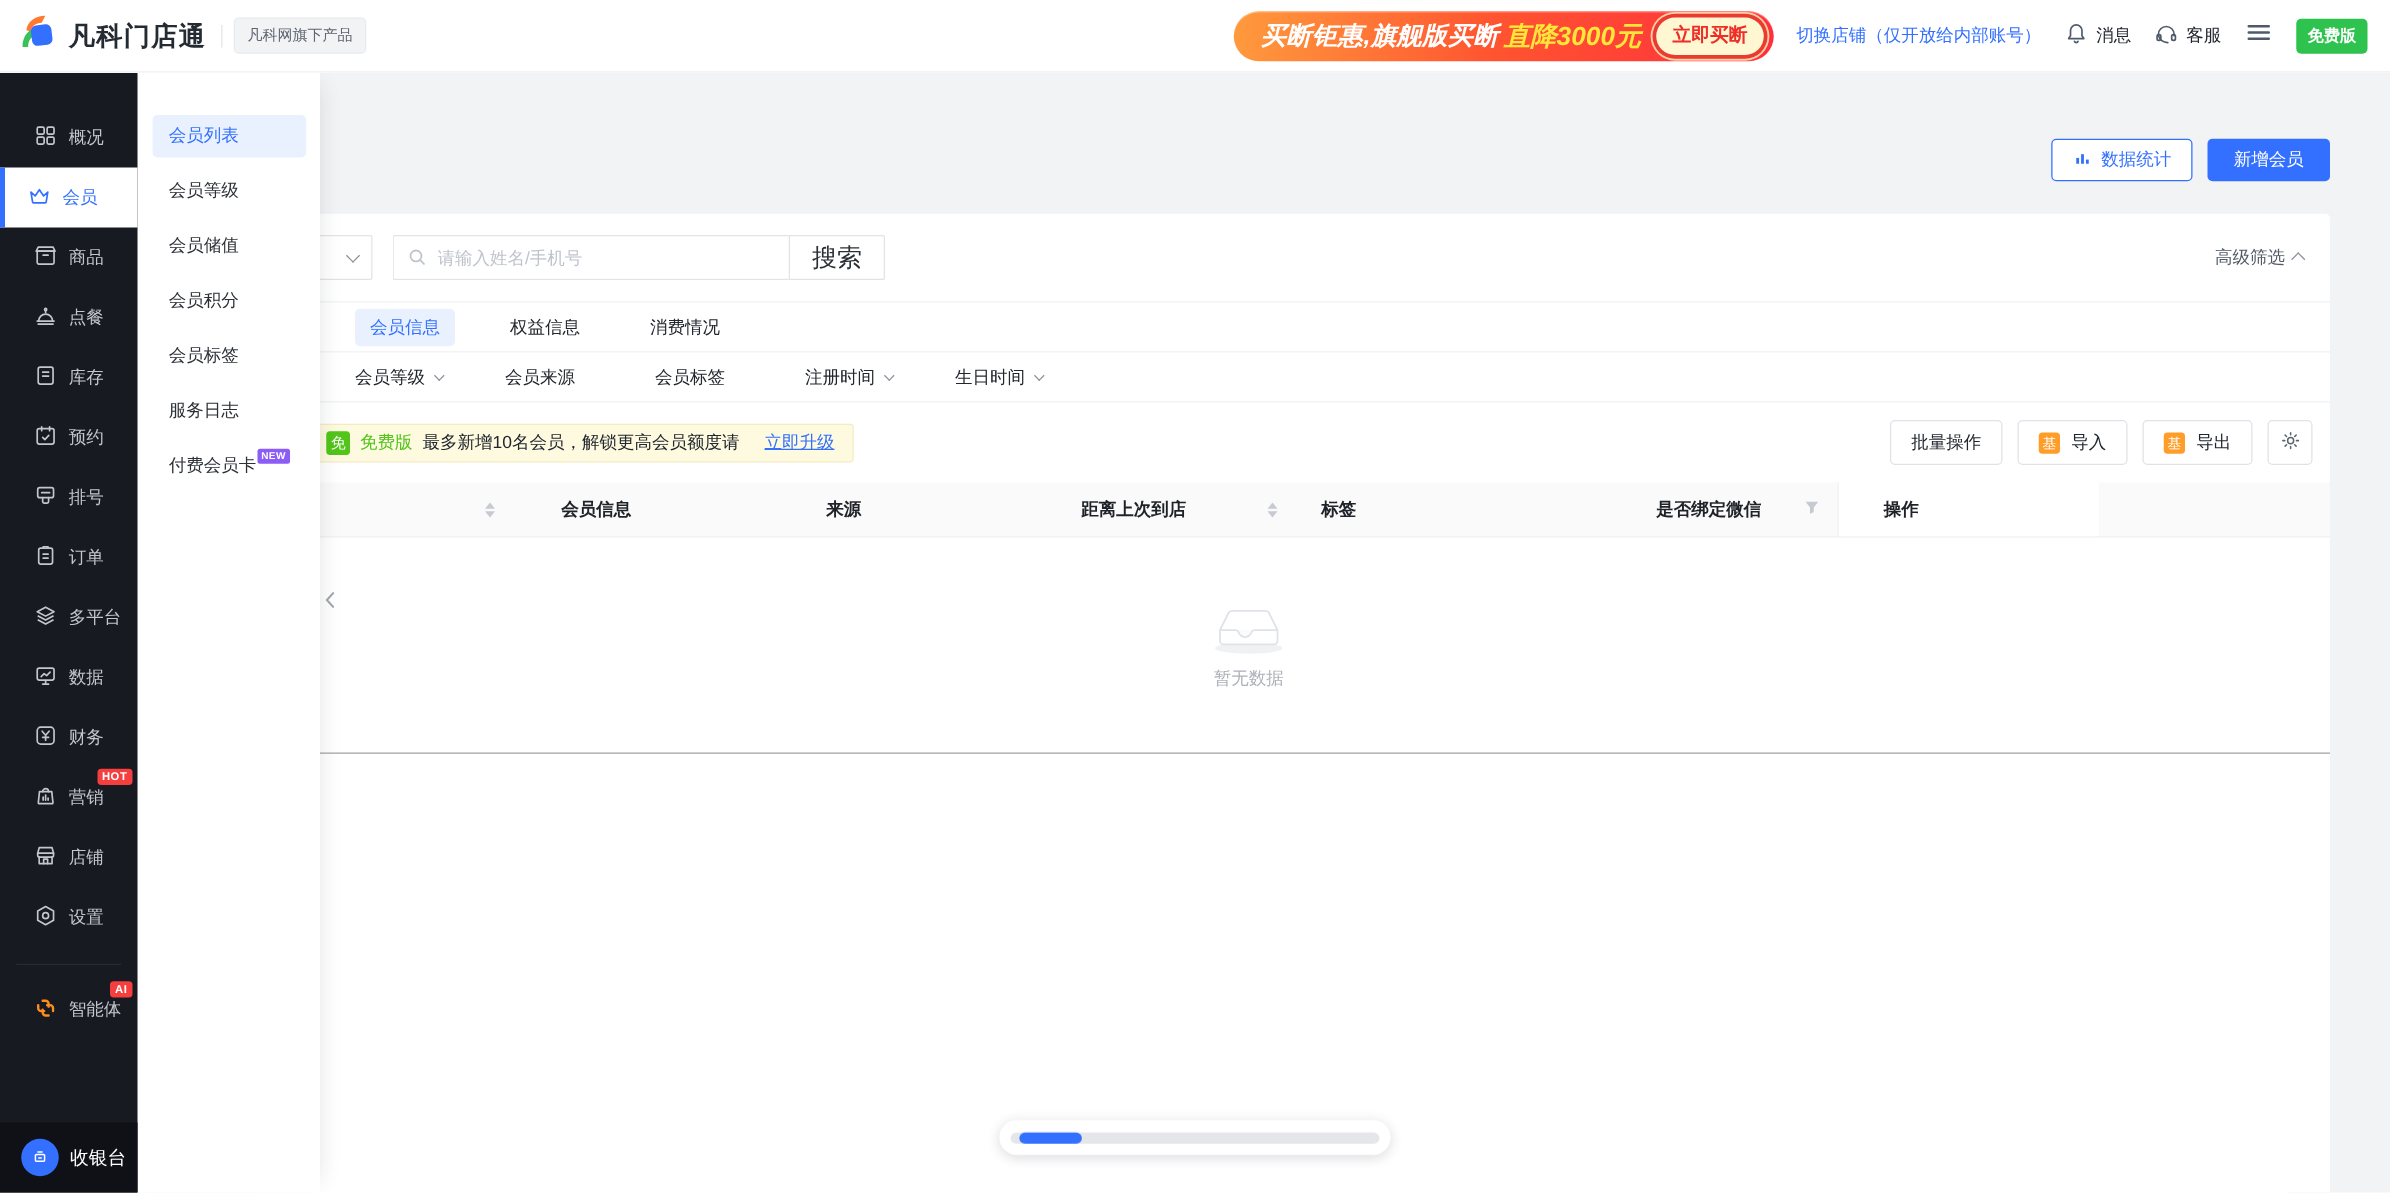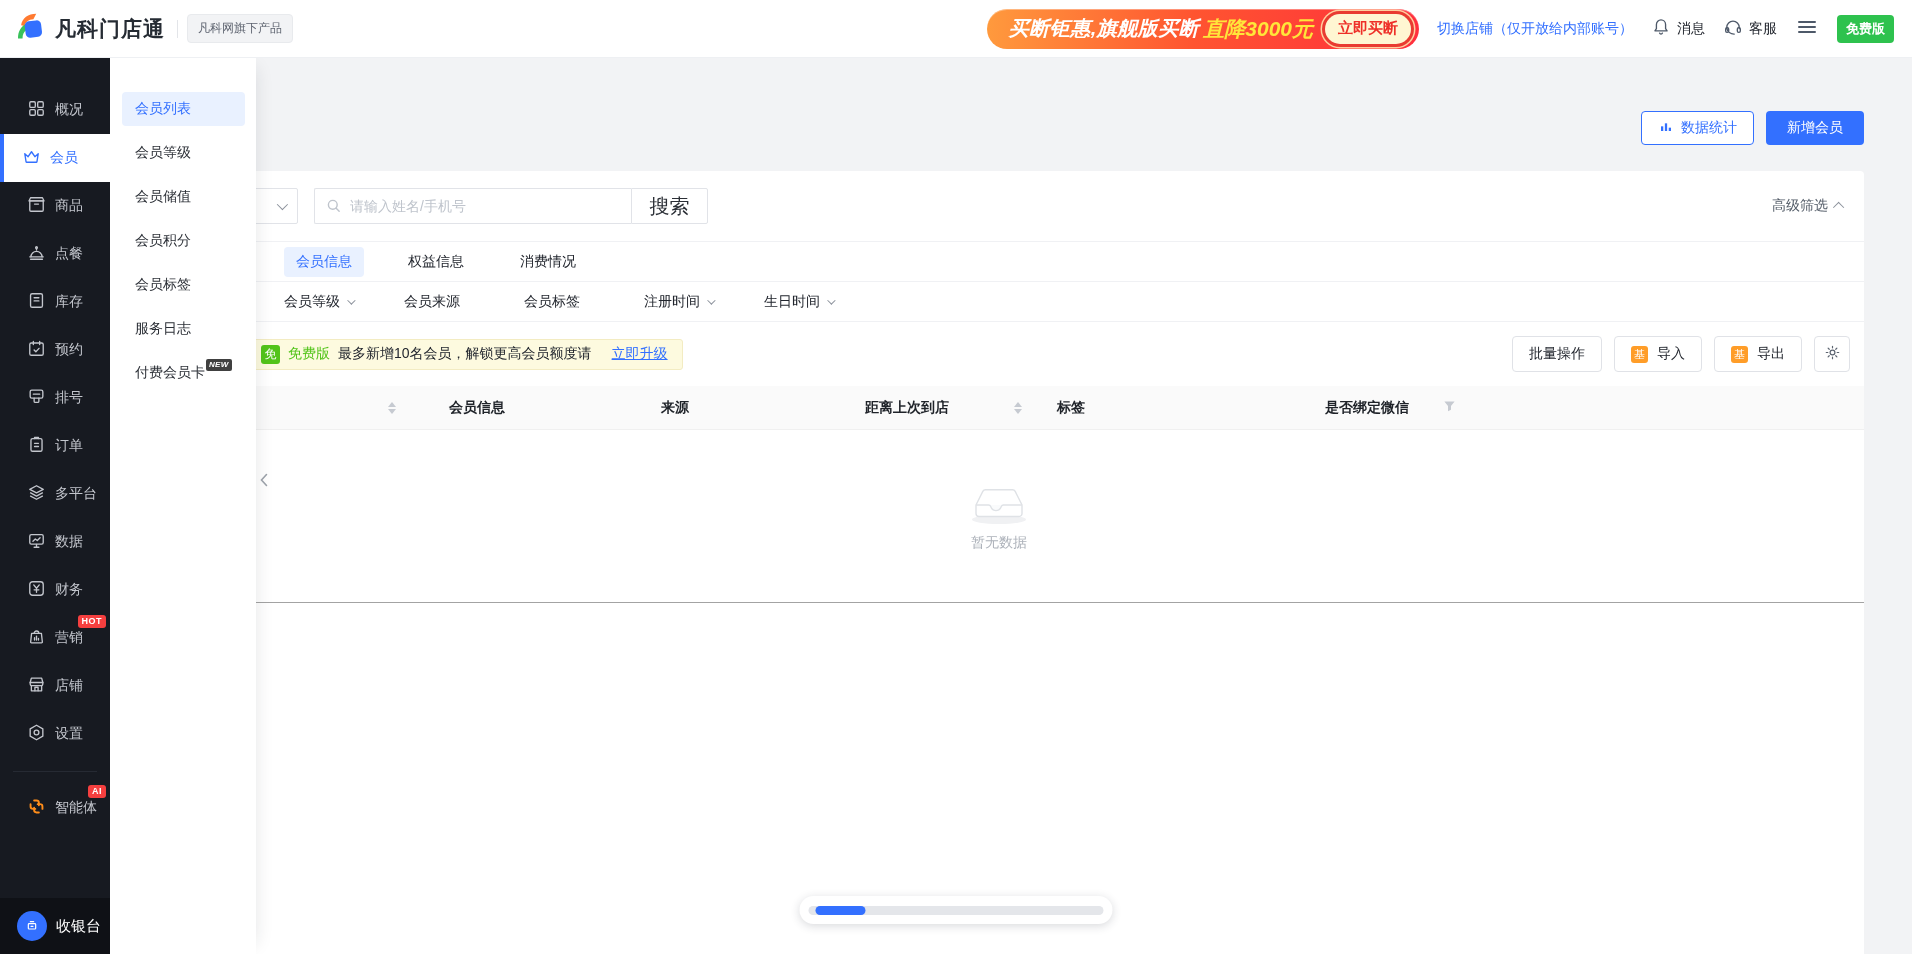--- a/index.html
+++ b/index.html
@@ -43,22 +43,22 @@
   .cashier { height:56px; flex:none; background:#0f1116; display:flex; align-items:center; gap:9px; padding-left:17px;
              color:#fff; font-size:15px; cursor:pointer; }
   .cashier-ic { width:30px; height:30px; border-radius:50%; background:#3370ff; display:flex; align-items:center; justify-content:center; color:#fff; }
 
   
   .submenu { position:fixed; top:58px; left:110px; bottom:0; width:146px; background:#fff; z-index:30;
              box-shadow:8px 0 18px -10px rgba(31,35,41,.14); padding-top:34px; }
   .sub-item { height:34px; margin:0 11px 10px 12px; display:flex; align-items:center; padding-left:13px; font-size:14px;
               color:#2b2f36; cursor:pointer; border-radius:4px; white-space:nowrap; }
   .sub-item.active { background:#e9f1ff; color:#3370ff; }
-  .sub-badge { background:#404040; color:#fff; font-size:8px; font-weight:700; padding:2px 3px; border-radius:2px;
-               margin-left:1px; transform:translateY(-8px); line-height:1; letter-spacing:.3px;font-style:italic; }
+  .sub-badge { background:#8b5cf6; color:#fff; font-size:8px; font-weight:700; padding:2px 3px; border-radius:2px;
+               margin-left:1px; transform:translateY(-8px); line-height:1; letter-spacing:.3px; }
   .collapse-handle { position:fixed; left:259px; top:472px; z-index:31; color:#9aa0a8; cursor:pointer; display:flex; align-items:center; }
 
   
   .main { position:absolute; top:58px; left:110px; right:0; bottom:0; padding:0 48px 0 24px; }
   .toolbar { display:flex; justify-content:flex-end; align-items:center; gap:12px; padding:53px 0 26px; }
   .btn-outline-blue { height:34px; border:1px solid #3370ff; color:#3370ff; background:#fff; border-radius:4px; font-size:14px;
                       display:flex; align-items:center; gap:7px; padding:0 16px; cursor:pointer;text-align:center; }
   .btn-primary { height:34px; background:#3370ff; color:#fff; border:none; border-radius:4px; font-size:14px; padding:0 21px; cursor:pointer; }
 
   .card { background:#fff; border-radius:4px 4px 0 0; height:calc(100% - 113px); position:relative; }
@@ -465,20 +465,23 @@
         <span>标签</span>
       </div>
       <div class="th th-6">
         <span>是否绑定微信</span>
         <span class="push">
           <svg width="13" height="13" viewBox="0 0 14 14" fill="#c6cad1">
               <path d="M1.5 1.5h11L8.6 6.4v4l-3.2 1.7V6.4L1.5 1.5z"></path>
             </svg>
         </span>
       </div>
+      <div class="th th-7">
+        <span>操作</span>
+      </div>
     </div>
 
     <div class="table-empty">
       <span>
         <svg width="66" height="44" viewBox="0 0 66 44">
           <ellipse cx="33" cy="38.5" rx="27" ry="4.5" fill="#f0f1f3"></ellipse>
           <path d="M10 24l6.8-13.6A3 3 0 0119.5 8.7h27a3 3 0 012.7 1.7L56 24v8.5a3 3 0 01-3 3H13a3 3 0 01-3-3V24z" fill="#fff" stroke="#dfe2e6" stroke-width="1.4"></path>
           <path d="M10 24h12.6c1.1 0 1.8.7 2.2 1.7.9 2.3 2.9 3.9 5.2 3.9s4.3-1.6 5.2-3.9c.4-1 1.1-1.7 2.2-1.7H56" fill="#fafbfc" stroke="#dfe2e6" stroke-width="1.4"></path>
         </svg>
       </span>

